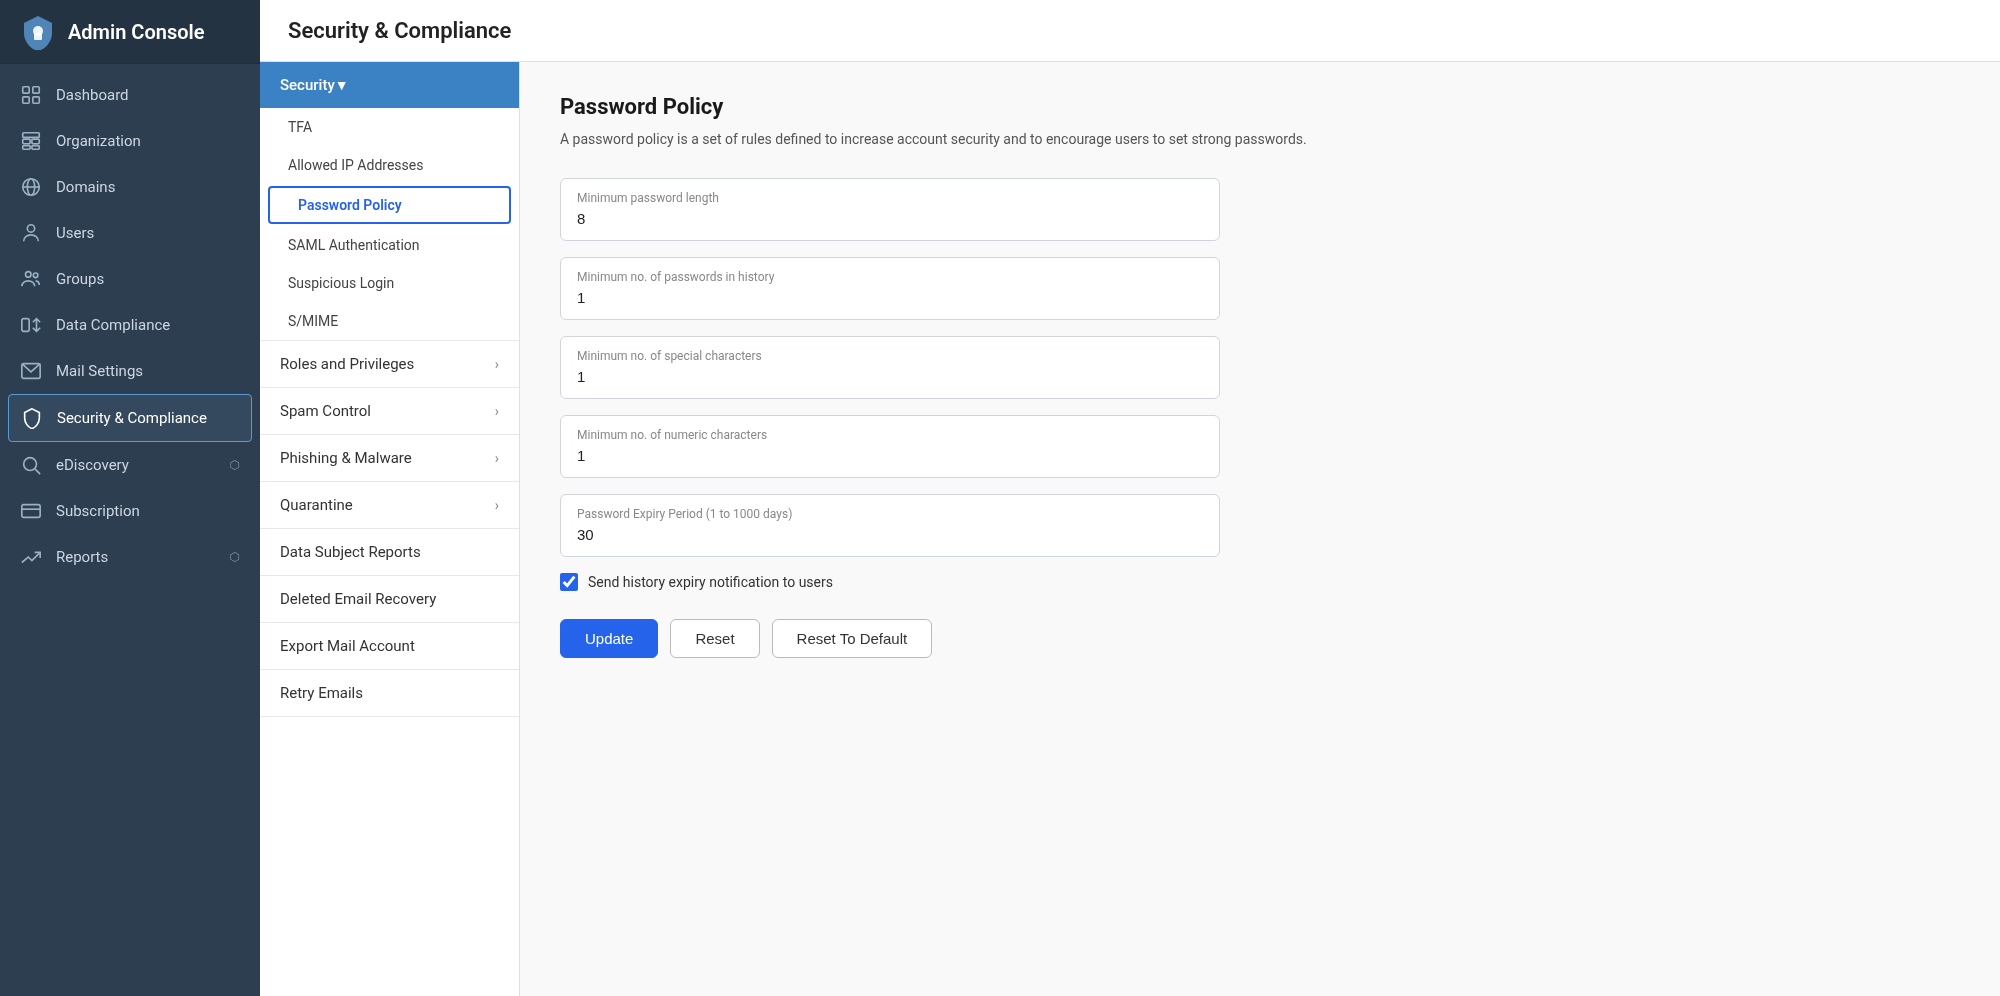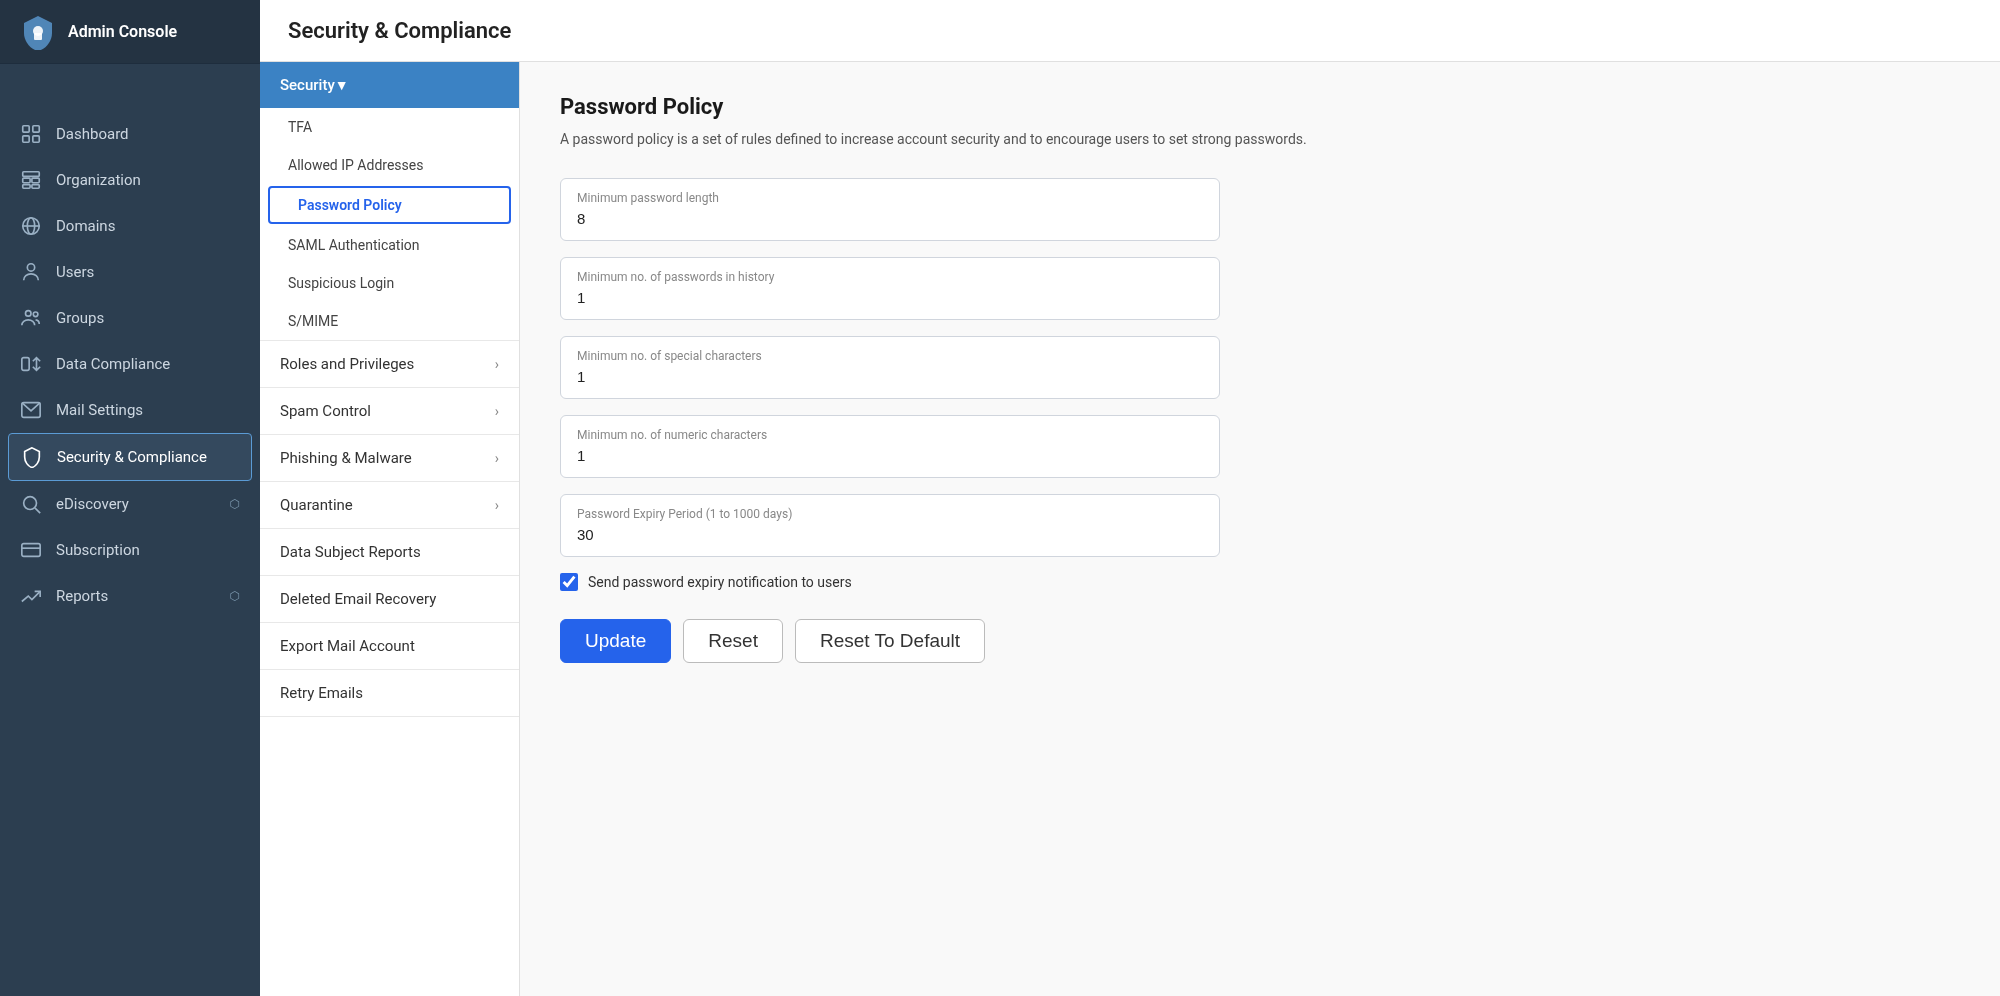--- a/index.html
+++ b/index.html
@@ -25,28 +25,27 @@
       height: 64px;
     }
     .sidebar-header .logo-icon {
       width: 36px;
       height: 36px;
       margin-right: 12px;
       color: #5b9bd5;
       flex-shrink: 0;
     }
     .sidebar-header .app-title {
-      font-size: 16px;
+      font-size: 20px;
       font-weight: 600;
       color: #ffffff;
     }
     .sidebar-nav {
       padding: 8px 0;
       flex: 1;
-      margin-top: 39px;
     }
     .sidebar-item {
       display: flex;
       align-items: center;
       padding: 12px 20px;
       cursor: pointer;
       font-size: 15px;
       color: #ccd6e0;
       position: relative;
       transition: background 0.15s;
@@ -216,21 +215,21 @@
 
     
     .button-row {
       display: flex;
       gap: 12px;
       align-items: center;
     }
     .btn {
       padding: 10px 24px;
       border-radius: 6px;
-      font-size: 19px;
+      font-size: 15px;
       font-weight: 500;
       cursor: pointer;
       border: 1px solid transparent;
       transition: background 0.15s;
     }
     .btn-primary {
       background: #2563eb;
       color: #ffffff;
       border-color: #2563eb;
     }
@@ -447,21 +446,21 @@
         <input type="text" value="1" style="">
       </div>
 
       <div class="form-field">
         <label>Password Expiry Period (1 to 1000 days)</label>
         <input type="text" value="30" style="">
       </div>
 
       <div class="checkbox-row">
         <input type="checkbox" id="expiry-notification" checked="" style="">
-        <label for="expiry-notification">Send password expiry notification to users</label>
+        <label for="expiry-notification">Send history expiry notification to users</label>
       </div>
 
       <div class="button-row">
         <button class="btn btn-primary">Update</button>
         <button class="btn btn-secondary">Reset</button>
         <button class="btn btn-secondary">Reset To Default</button>
       </div>
     </div>
   </div>
 </div>

